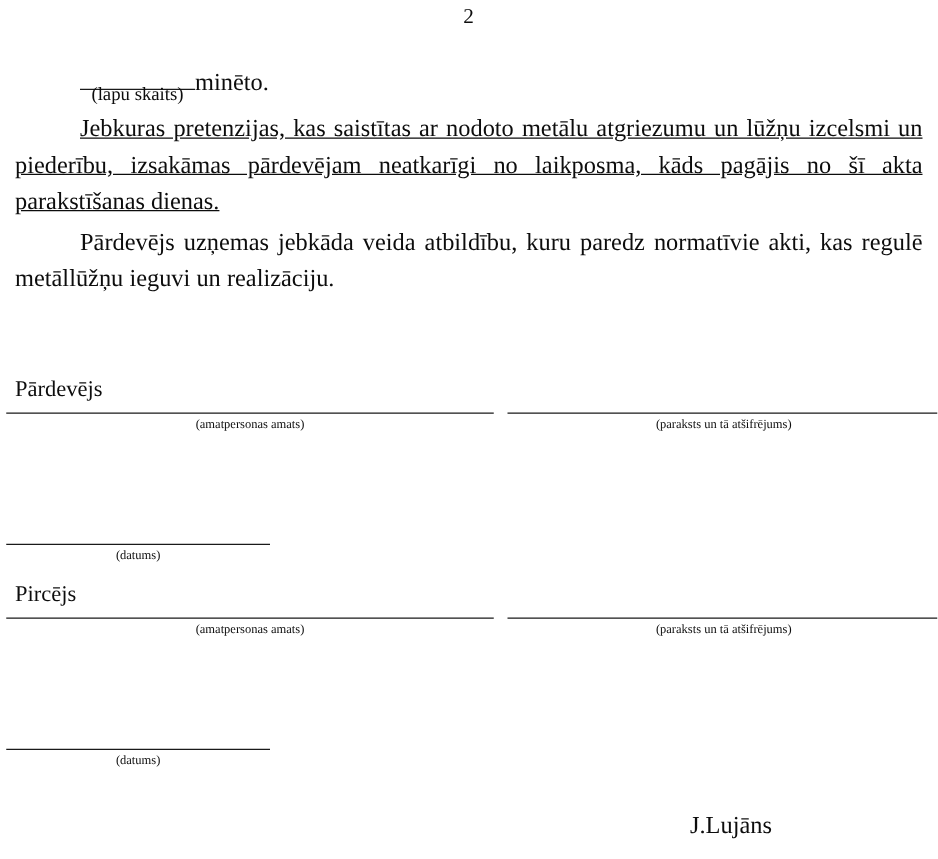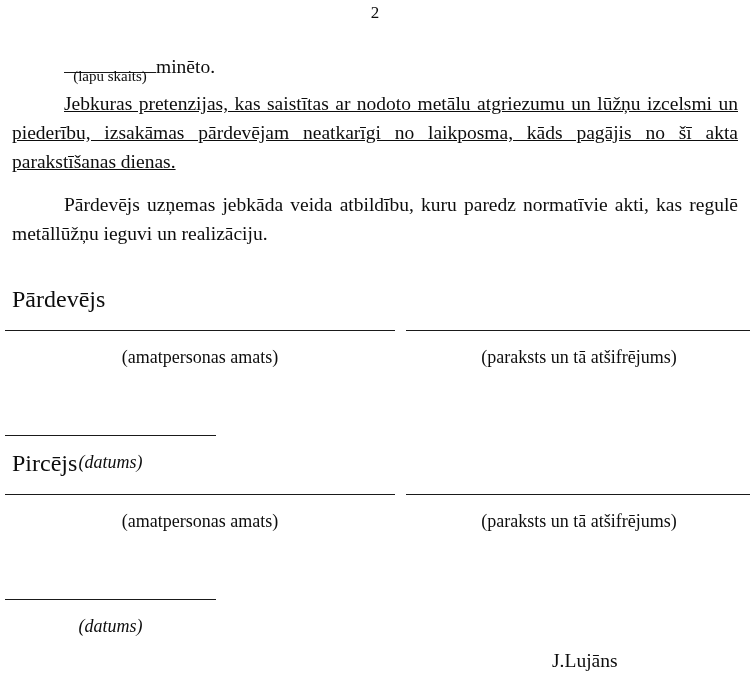--- a/index.html
+++ b/index.html
@@ -40,21 +40,21 @@
   .para {
     font-size: 19.5px;
     line-height: 29px;
     text-align: justify;
     text-justify: inter-word;
     text-indent: 52px;
     margin: 0 0 1px 0;
     hyphens: none;
   }
   .para.p2 { margin-top: 8px; text-decoration: underline; }
-  .para.p3 { margin-top: 14px; }
+  .para.p3 { margin-top: 4px; }
 
   
   .blank-wrap {
     display: inline-block;
     position: relative;
     text-indent: 0;
     vertical-align: baseline;
   }
   .blank-rule {
     display: inline-block;
@@ -79,22 +79,22 @@
     position: absolute;
     left: 0;
     width: 750px;
   }
   .sig-block.seller { top: 282px; }
   .sig-block.buyer  { top: 446px; }
 
   .party-label {
     position: absolute;
     left: 12px;
-    top: 4px;
-    font-size: 24px;
+    top: 16px;
+    font-size: 18px;
     line-height: 26px;
   }
 
   .sig-row {
     position: absolute;
     left: 0;
     top: 48px;
     width: 750px;
     height: 34px;
   }
@@ -102,29 +102,28 @@
     position: absolute;
     top: 0;
   }
   .sig-field .rule {
     border-bottom: 1.5px solid #1a1a1a;
     height: 0;
     width: 100%;
   }
   .sig-field .caption {
     text-align: center;
-    font-size: 18px;
+    font-size: 10px;
     line-height: 16px;
     padding-top: 1px;
     white-space: nowrap;
-    margin-top: 17px;
   }
   .sig-field.post      { left: 5px;   width: 390px; }
   .sig-field.signature { left: 406px; width: 346px; }
-  .sig-field.date      { left: 5px;   width: 211px; top: 105px; font-style: italic; }
+  .sig-field.date      { left: 5px;   width: 211px; top: 105px; }
 
   
   .footer {
     position: absolute;
     left: 0;
     top: 648px;
     width: 750px;
     height: 32px;
   }
   .footer .minister-title {

